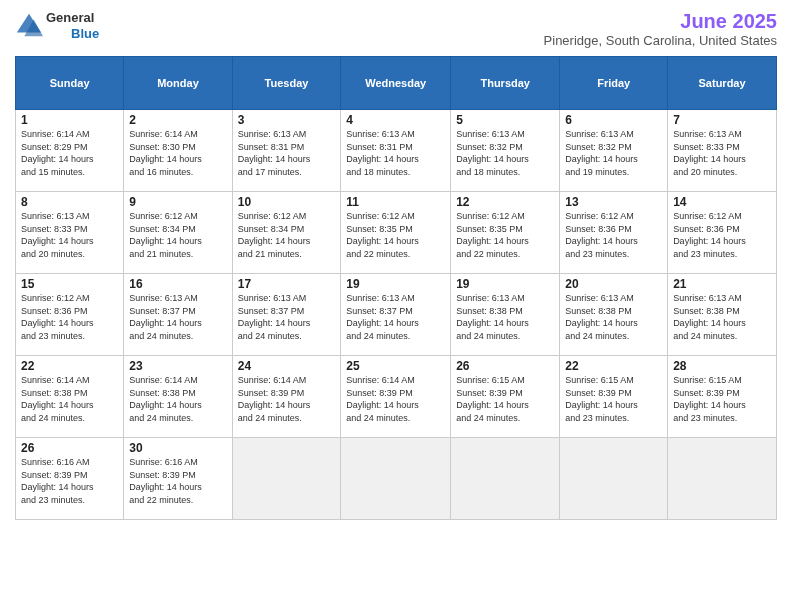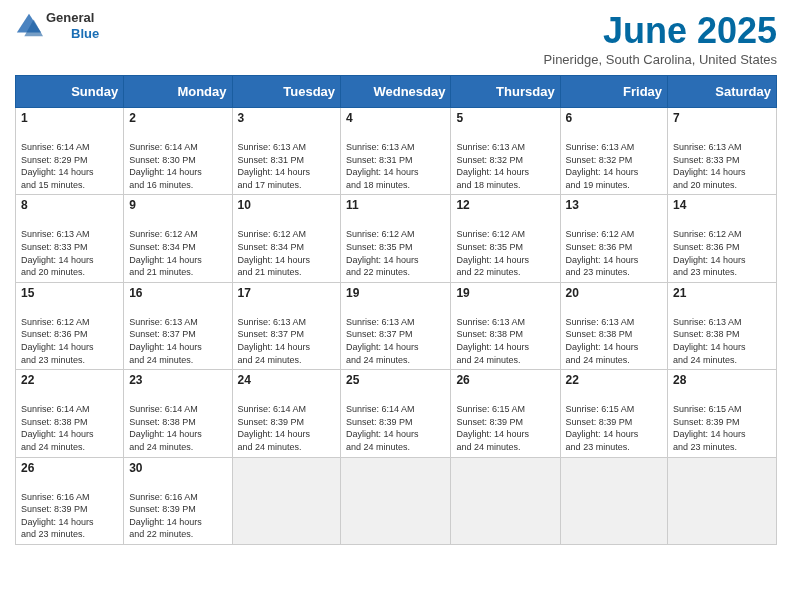--- a/index.html
+++ b/index.html
@@ -34,41 +34,41 @@
     .logo-blue { color: #1a6eb5; margin-left: 25px; }
     .logo-icon {
       width: 28px;
       height: 28px;
       margin-right: 3px;
     }
     .title-block {
       text-align: right;
     }
     .month-title {
-      font-size: 36px;
-      font-weight: bold;
-      color: #0369a1;
+      font-size: 20px;
+      font-weight: bold;
+      color: #8b5cf6;
     }
     .location {
       font-size: 13px;
       color: #555;
       text-align: right;
     }
     .calendar {
       width: 100%;
       border-collapse: collapse;
       font-size: 9.5px;
     }
     .calendar th {
       background: #2a6db5;
       color: #fff;
-      padding: 8px 5px;
-      font-size: 13px;
-      font-weight: bold;
-      text-align: right;
+      padding: 20px 5px;
+      font-size: 11px;
+      font-weight: bold;
+      text-align: center;
       border: 1px solid #1a5da0;
     }
     .calendar td {
       border: 1px solid #ccc;
       padding: 3px 5px;
       vertical-align: top;
       width: 113px;
       height: 82px;
       background: #fff;
     }
@@ -79,21 +79,20 @@
       font-size: 12px;
       font-weight: bold;
       color: #222;
       display: block;
       margin-bottom: 1px;
     }
     .day-info {
       color: #333;
       font-size: 9px;
       line-height: 1.4;
-      margin-top: 16px;
     }
   </style>
 </head>
 <body>
 
 <div class="page">
   <div class="header">
     <div class="logo">
       <svg class="logo-icon" viewBox="0 0 30 30">
         <polygon points="15,2 28,22 2,22" fill="#2a6db5" opacity="0.85"></polygon>

